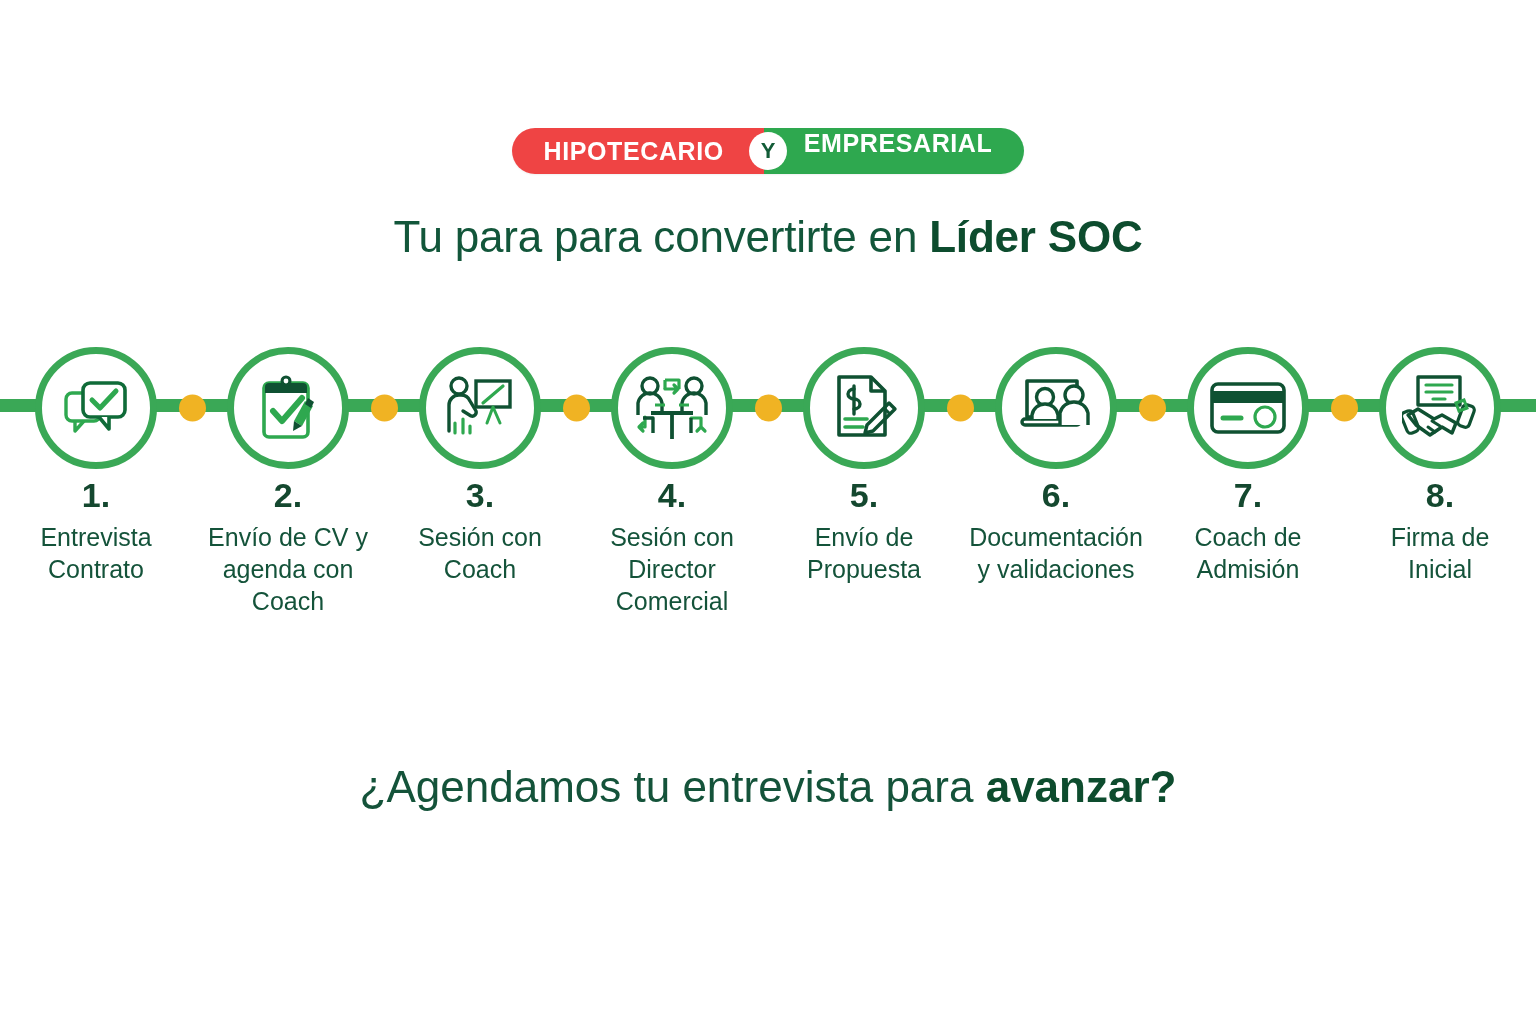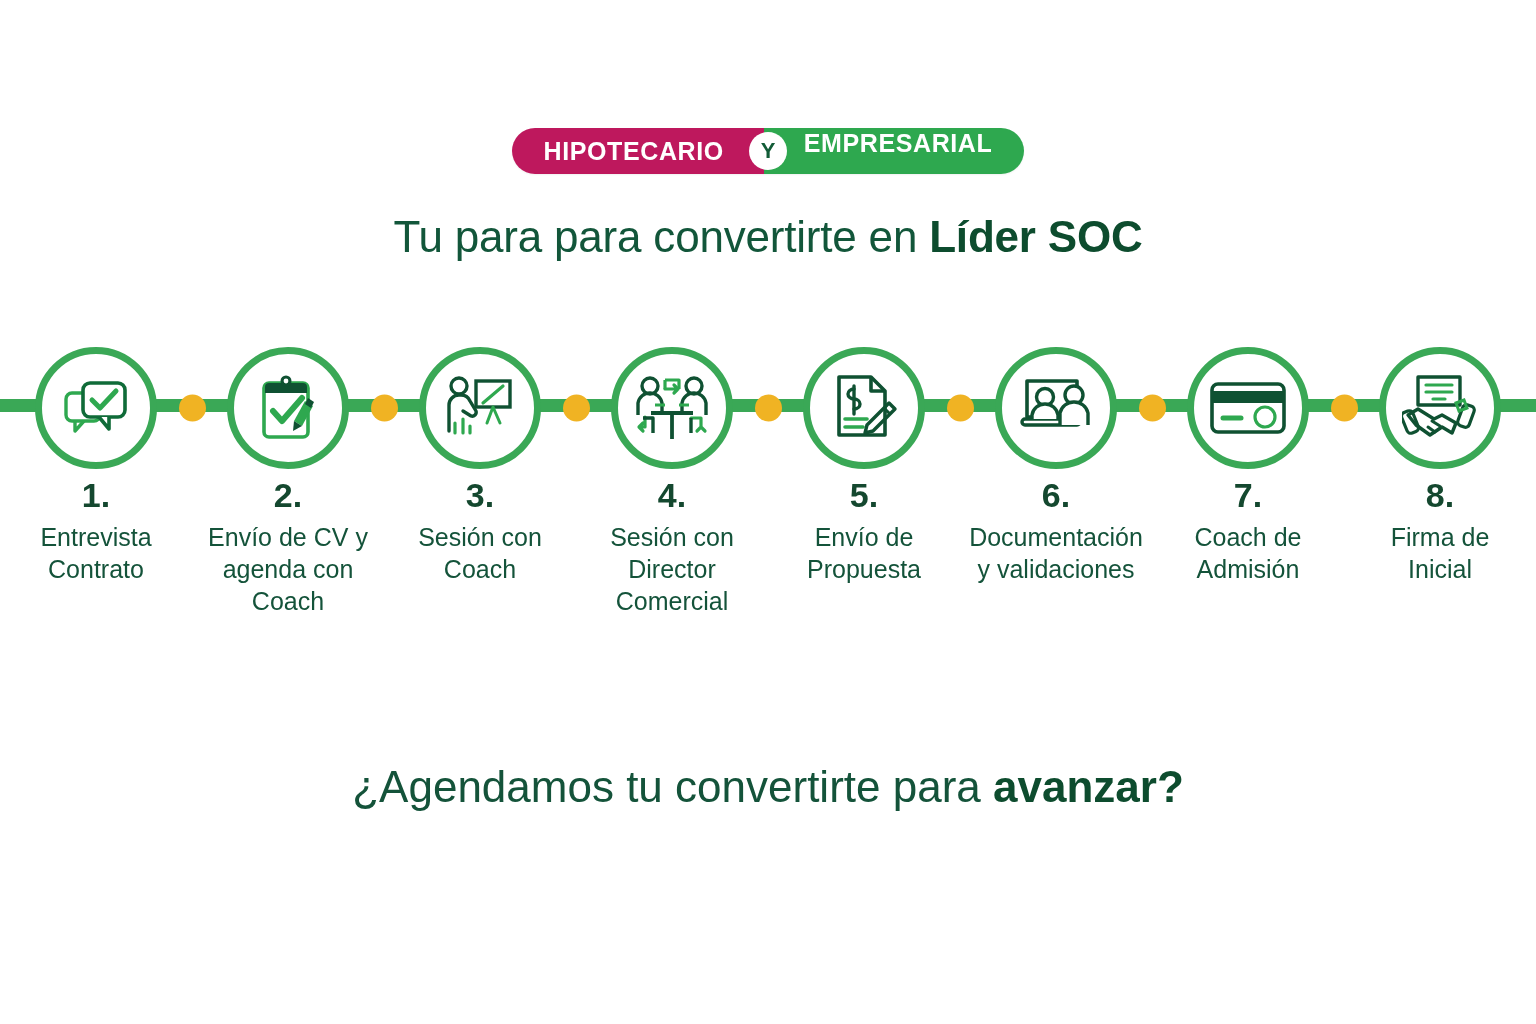--- a/index.html
+++ b/index.html
@@ -28,21 +28,21 @@
   .badge {
     display: flex;
     align-items: stretch;
     height: 46px;
     border-radius: 23px;
     overflow: visible;
     position: relative;
     box-shadow: 0 1px 2px rgba(0,0,0,0.06);
   }
   .badge-left {
-    background: #be185d;
+    background: #ef4444;
     color: #ffffff;
     border-radius: 23px 0 0 23px;
     display: flex;
     align-items: center;
     padding: 0 40px 0 32px;
     font-size: 25px;
     font-weight: bold;
     letter-spacing: 0.6px;
     line-height: 1;
   }
@@ -377,14 +377,14 @@
 Admisión</div>
   </div>
   <div class="cap-slot">
     <div class="cap-num">8.</div>
     <div class="cap-label">Firma de
 Inicial</div>
   </div>
 </div>
 
 <div class="footer">
-  <span>¿Agendamos tu convertirte para </span><b>avanzar?</b>
+  <span>¿Agendamos tu entrevista para </span><b>avanzar?</b>
 </div>
 
 </body></html>

